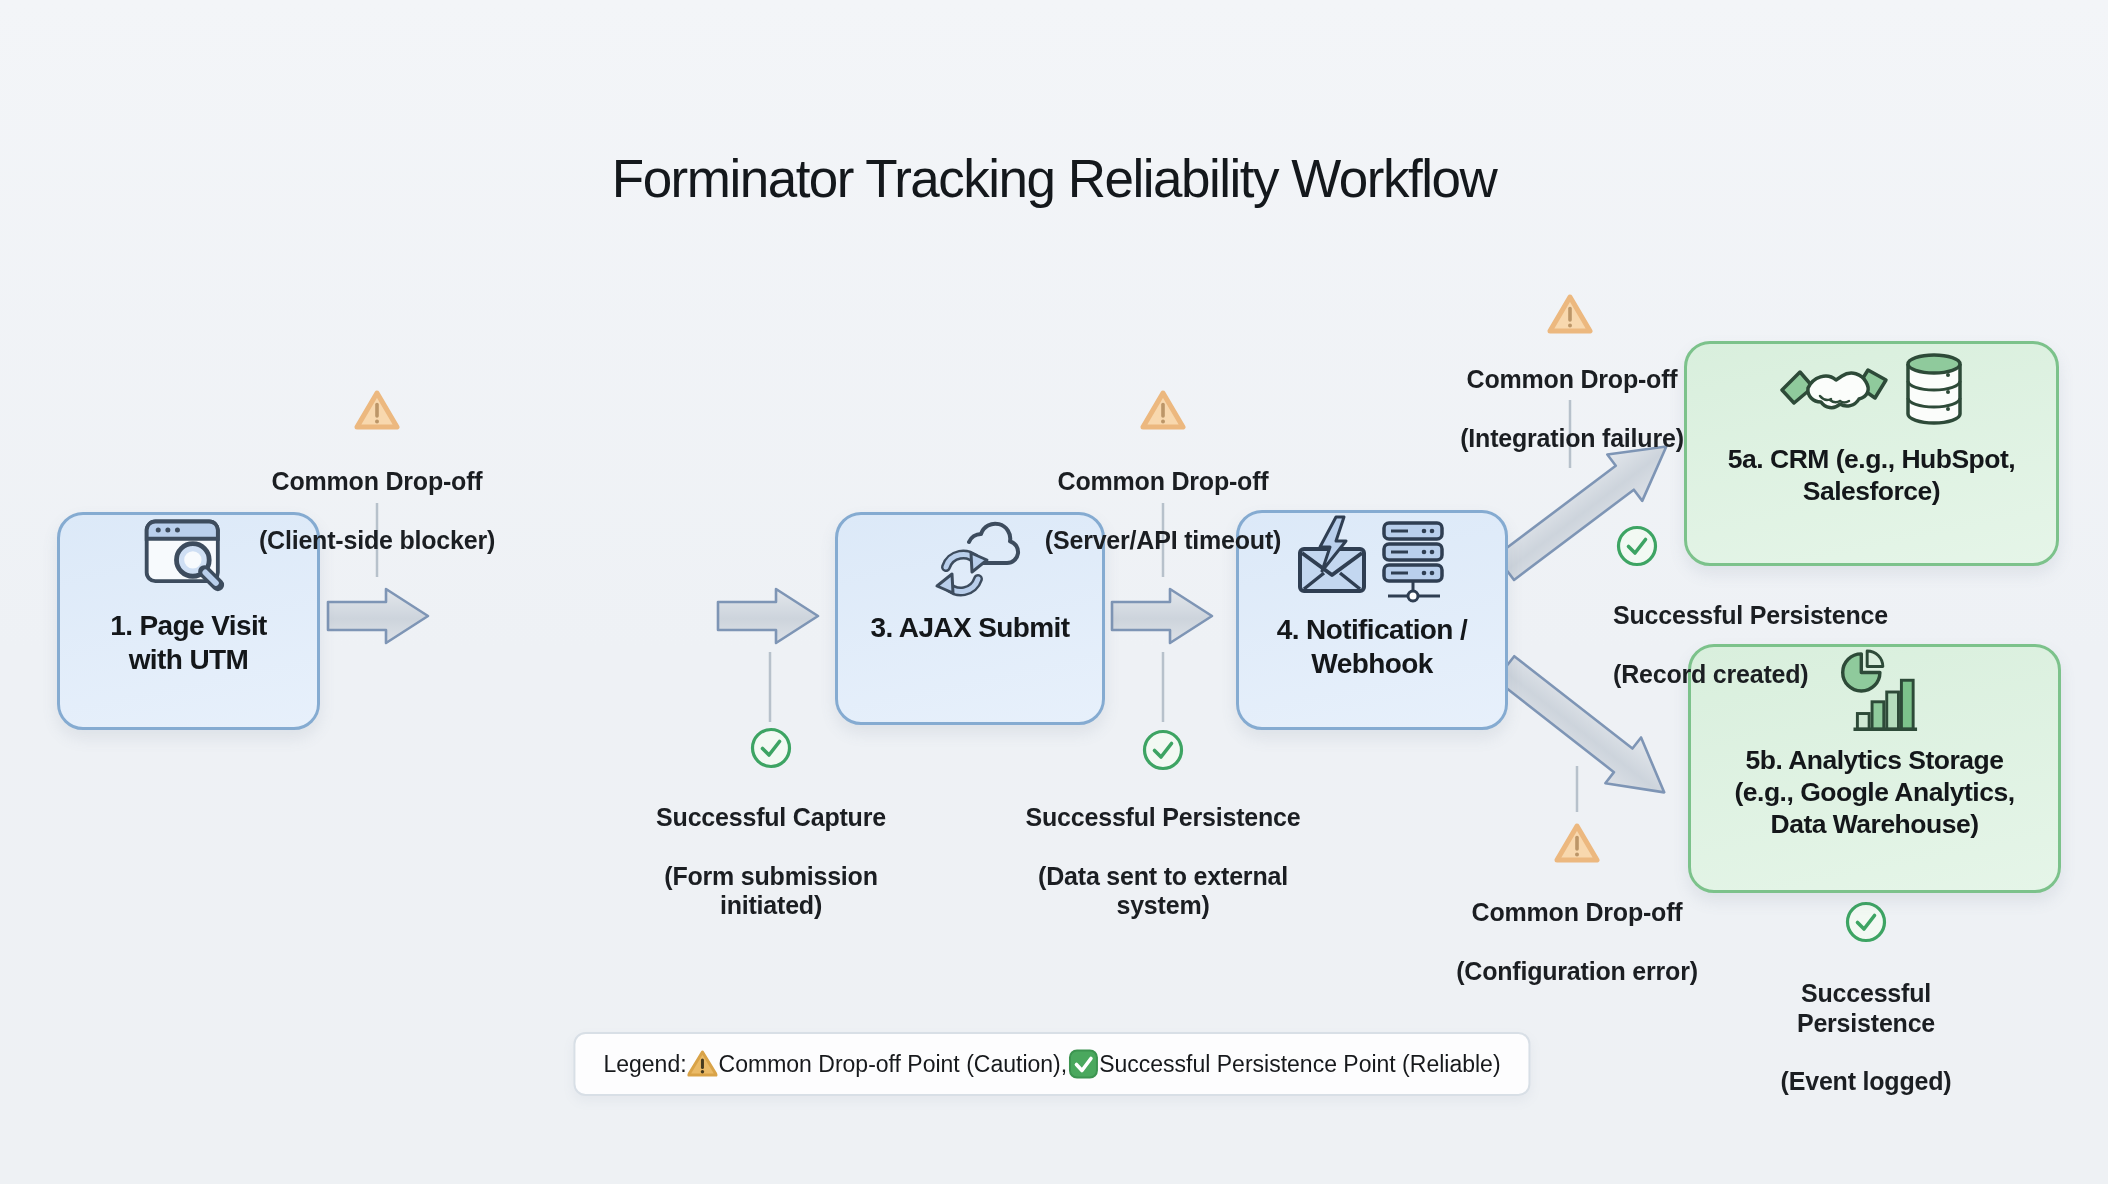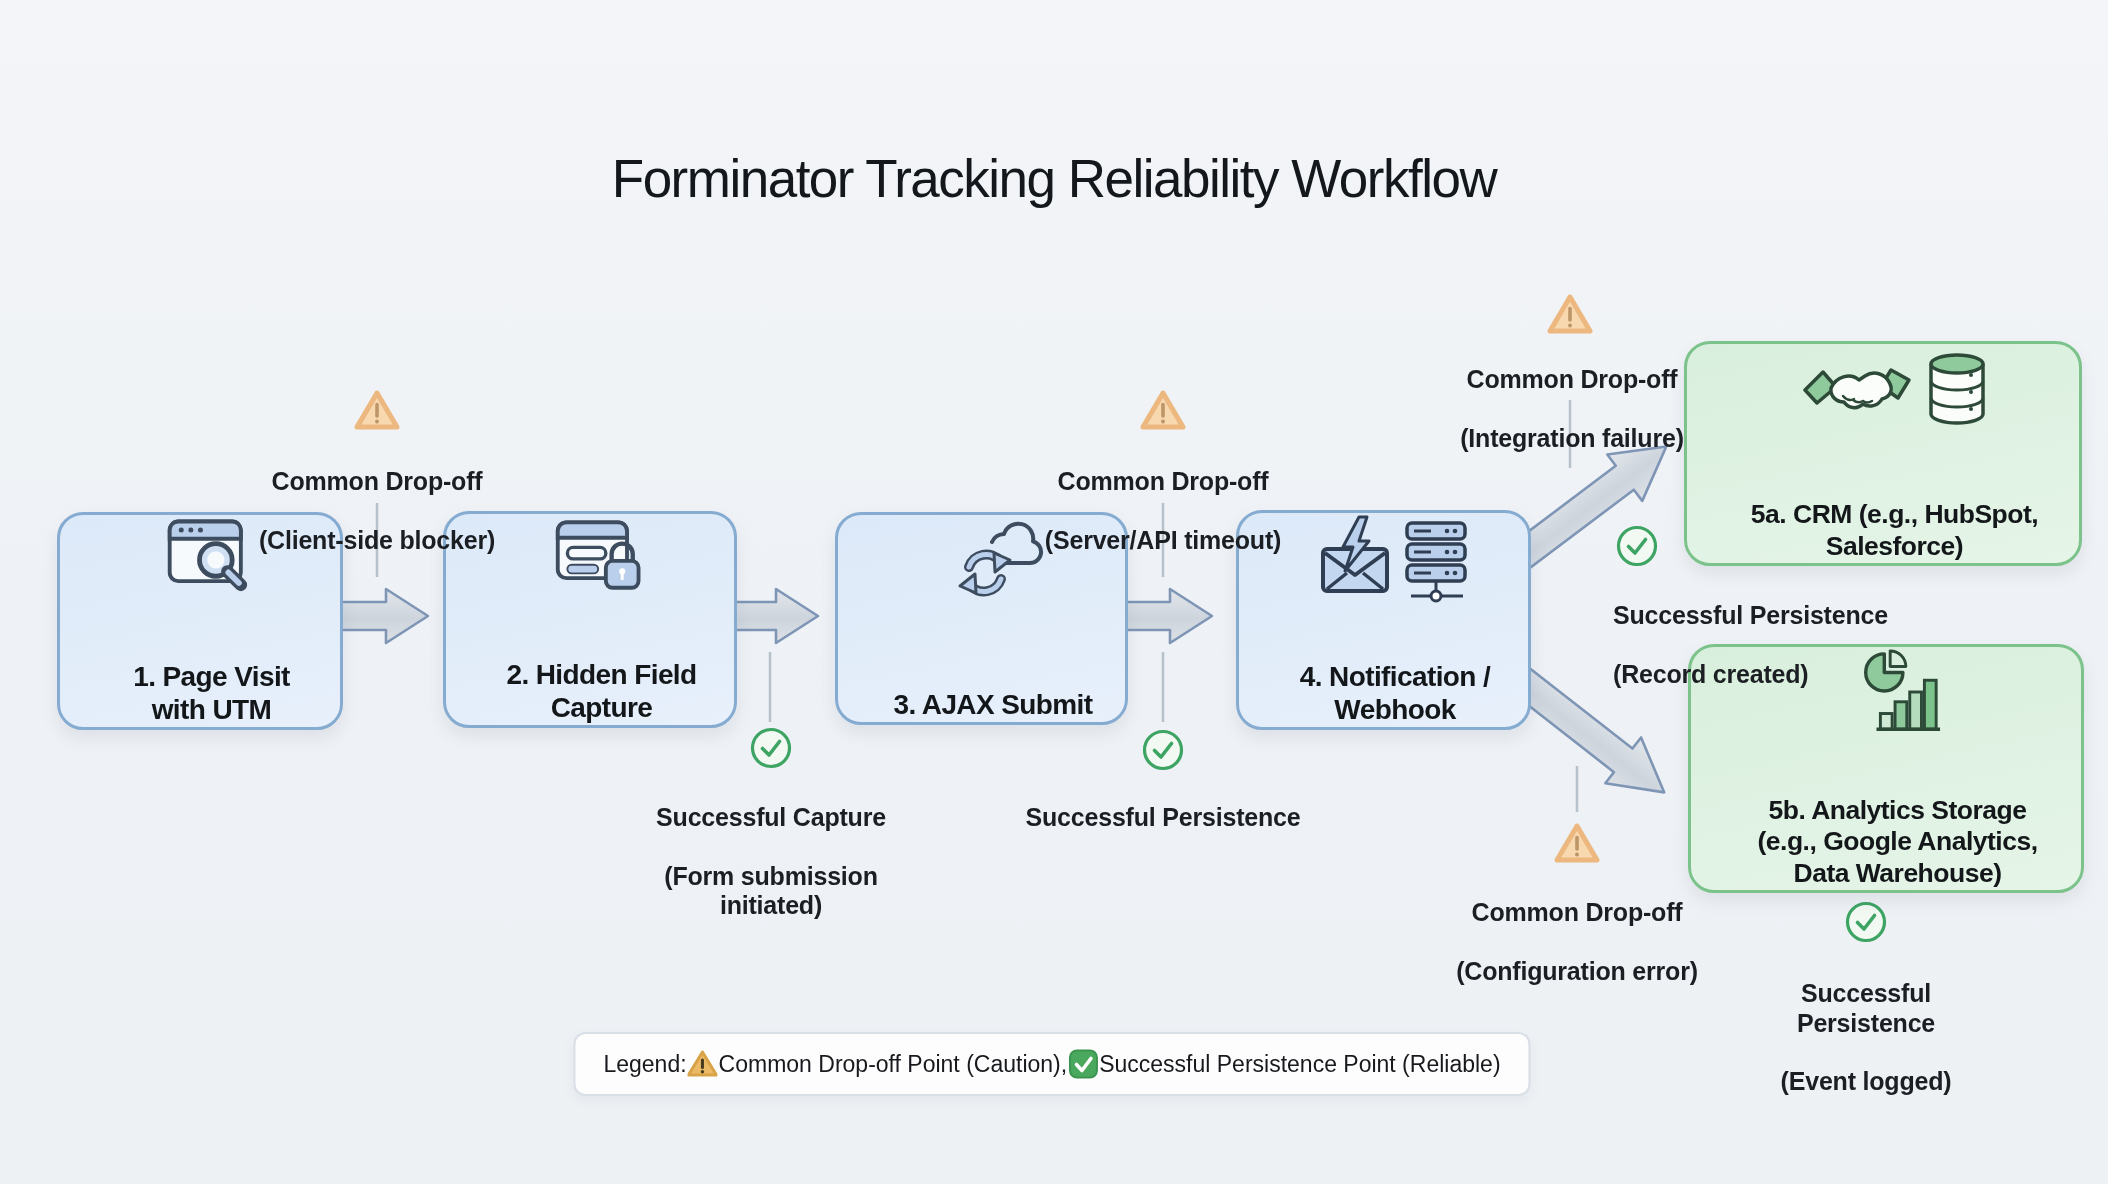--- a/index.html
+++ b/index.html
@@ -7,24 +7,23 @@
     position:relative;width:2108px;height:1184px;overflow:hidden;
     background:linear-gradient(180deg,#f3f5f8 0%,#eef1f5 55%,#eef1f4 100%);
     font-family:"Liberation Sans",sans-serif;color:#191c1f;
   }
   .abs{position:absolute;}
   #title{
     left:0;right:0;top:148px;text-align:center;
     font-size:53px;font-weight:400;letter-spacing:-1.5px;color:#14181c;
   }
   .node{
-    display:flex;flex-direction:column;align-items:center;justify-content:space-between;
-    gap:24px;border-radius:26px;box-shadow:0 8px 16px rgba(96,112,138,.12);
+    display:flex;flex-direction:column;align-items:center;justify-content:flex-start;
+    gap:8px;border-radius:26px;box-shadow:0 8px 16px rgba(96,112,138,.12);
     text-align:center;
-    padding-left:23px;
   }
   .node.blue{
     background:linear-gradient(168deg,#dce9f8 0%,#e7f0fb 100%);
     border:3px solid #85abd1;
   }
   .node.green{
     background:linear-gradient(168deg,#d9efdd 0%,#e5f5e8 100%);
     border:3px solid #7cc28b;
   }
   .node .label{
@@ -114,34 +113,20 @@
         <circle cx="40" cy="15" r="2.6" fill="#3d4c5e"></circle>
       <circle cx="56" cy="46" r="17" fill="#cfdff4" stroke="#3d4c5e" stroke-width="5"></circle>
       <circle cx="56" cy="46" r="9" fill="#f7fafd"></circle>
       <line x1="68" y1="58" x2="82" y2="72" stroke="#3d4c5e" stroke-width="13" stroke-linecap="round"></line>
       <line x1="69" y1="59" x2="80" y2="70" stroke="#b9cfec" stroke-width="6" stroke-linecap="round"></line>
     </svg>
     <div class="label">1. Page Visit
 with UTM</div>
   </div>
 
-  <div class="node blue abs" style="left:443px;top:511px;width:265px;height:211px">
-    <svg width="100" height="86" viewBox="0 0 104 88">
-      <rect x="6" y="8" width="72" height="58" rx="9" fill="#f7fafd" stroke="#3d4c5e" stroke-width="4"></rect>
-      <path d="M6 24 V17 a9 9 0 0 1 9 -9 h54 a9 9 0 0 1 9 9 v7 Z" fill="#b9cfec" stroke="#3d4c5e" stroke-width="4"></path>
-      <rect x="16" y="34" width="40" height="12" rx="6" fill="none" stroke="#3d4c5e" stroke-width="3.5"></rect>
-      <rect x="16" y="52" width="32" height="9" rx="4.5" fill="#b9cfec" stroke="#3d4c5e" stroke-width="2"></rect>
-      <path d="M62 48 v-7 a11 11 0 0 1 22 0 v7" fill="none" stroke="#3d4c5e" stroke-width="4.5"></path>
-      <rect x="56" y="48" width="34" height="28" rx="7" fill="#b9cfec" stroke="#3d4c5e" stroke-width="4"></rect>
-      <circle cx="73" cy="59" r="3.2" fill="#ffffff"></circle>
-      <line x1="73" y1="61" x2="73" y2="68" stroke="#ffffff" stroke-width="3"></line>
-    </svg>
-    <div class="label">2. Hidden Field
-Capture</div>
-  </div>
 
   <div class="node blue abs" style="left:835px;top:512px;width:264px;height:207px">
     <svg width="112" height="88" viewBox="0 0 112 88">
       <path d="M60 48 h33 a11 11 0 0 0 3 -21.6 A15 15 0 0 0 67 19 a13 13 0 0 0 -12 8" fill="none" stroke="#3d4c5e" stroke-width="4" stroke-linecap="round" stroke-linejoin="round"></path>
       <path d="M32 52 A18 18 0 0 1 63 46" fill="none" stroke="#3d4c5e" stroke-width="10" stroke-linecap="round"></path>
       <path d="M32 52 A18 18 0 0 1 63 46" fill="none" stroke="#b9cfec" stroke-width="5" stroke-linecap="round"></path>
       <polygon points="57,38 73,45 58,57" fill="#b9cfec" stroke="#3d4c5e" stroke-width="3" stroke-linejoin="round"></polygon>
       <path d="M64 64 A18 18 0 0 1 33 70" fill="none" stroke="#3d4c5e" stroke-width="10" stroke-linecap="round"></path>
       <path d="M64 64 A18 18 0 0 1 33 70" fill="none" stroke="#b9cfec" stroke-width="5" stroke-linecap="round"></path>
       <polygon points="39,78 23,71 38,59" fill="#b9cfec" stroke="#3d4c5e" stroke-width="3" stroke-linejoin="round"></polygon>
@@ -225,20 +210,22 @@
     <div class="l2">(Configuration error)</div>
   </div>
 
   <div class="ann abs" style="left:771px;top:774px">
     <div class="l1">Successful Capture</div>
     <div class="l2">(Form submission
 initiated)</div>
   </div>
   <div class="ann abs" style="left:1163px;top:774px">
     <div class="l1">Successful Persistence</div>
+    <div class="l2">(Data sent to external
+system)</div>
   </div>
   <div class="ann left abs" style="left:1613px;top:572px">
     <div class="l1">Successful Persistence</div>
     <div class="l2">(Record created)</div>
   </div>
   <div class="ann abs" style="left:1866px;top:950px">
     <div class="l1">Successful Persistence</div>
     <div class="l2">(Event logged)</div>
   </div>
 

